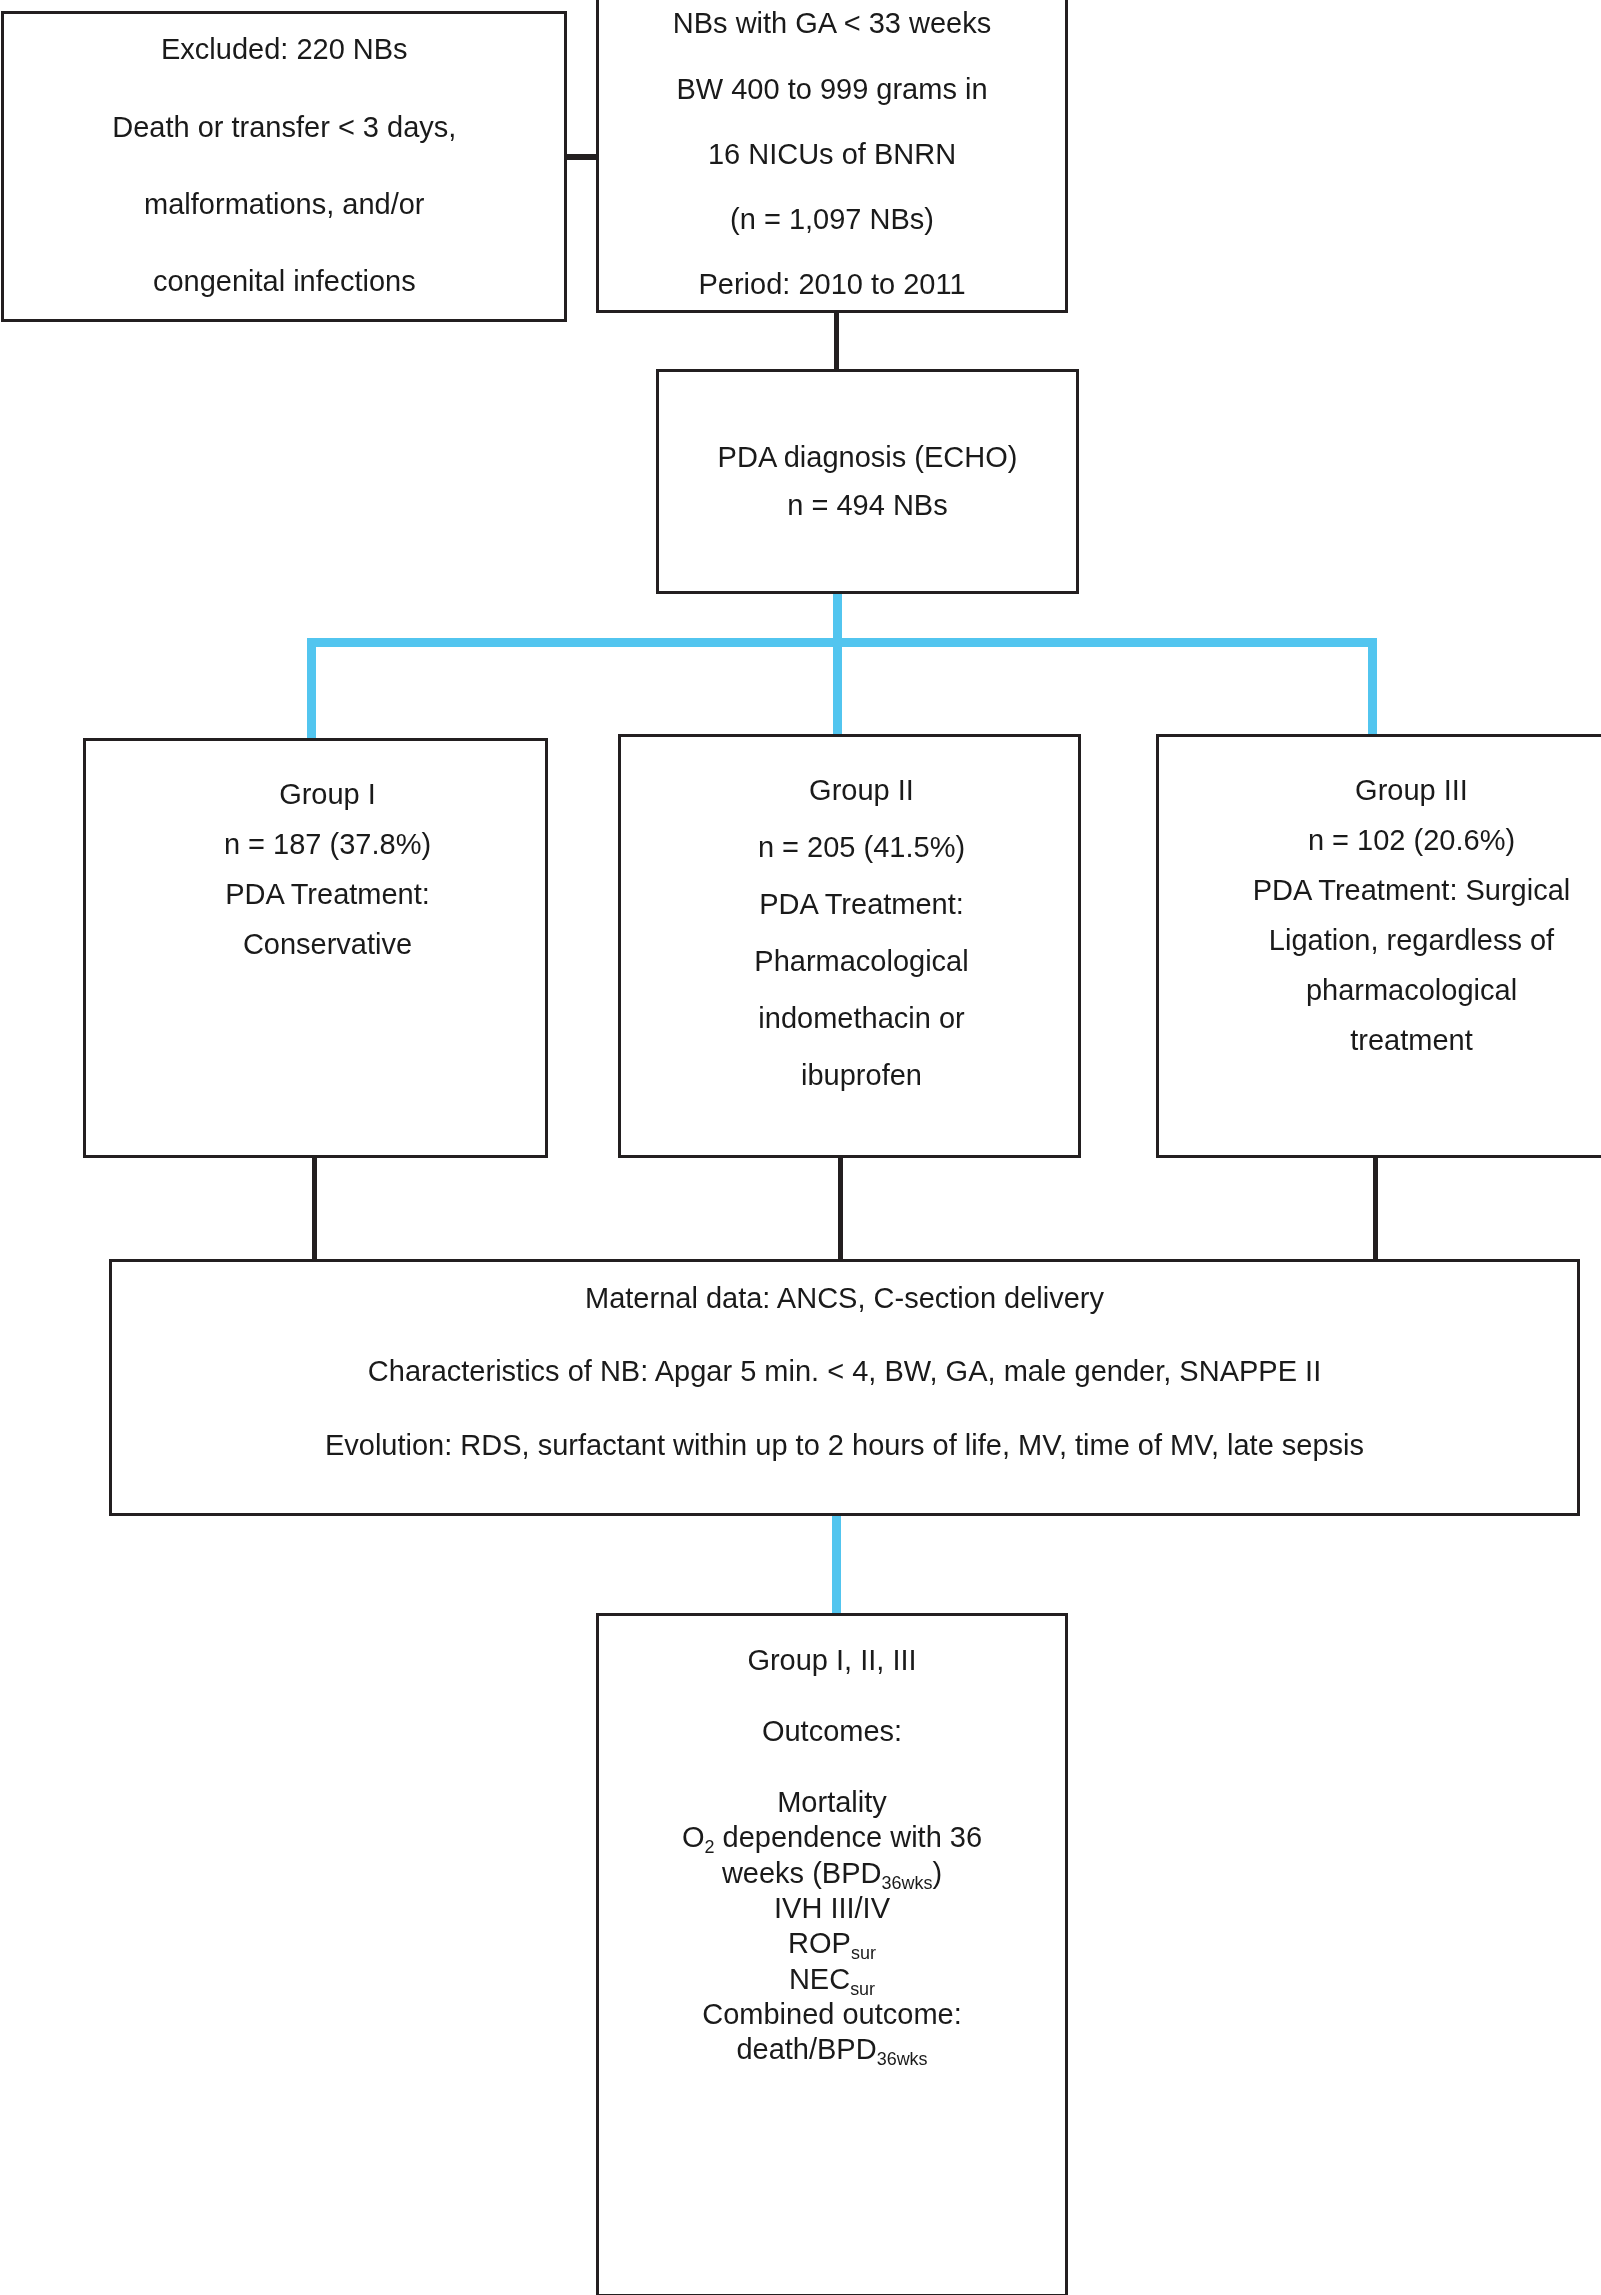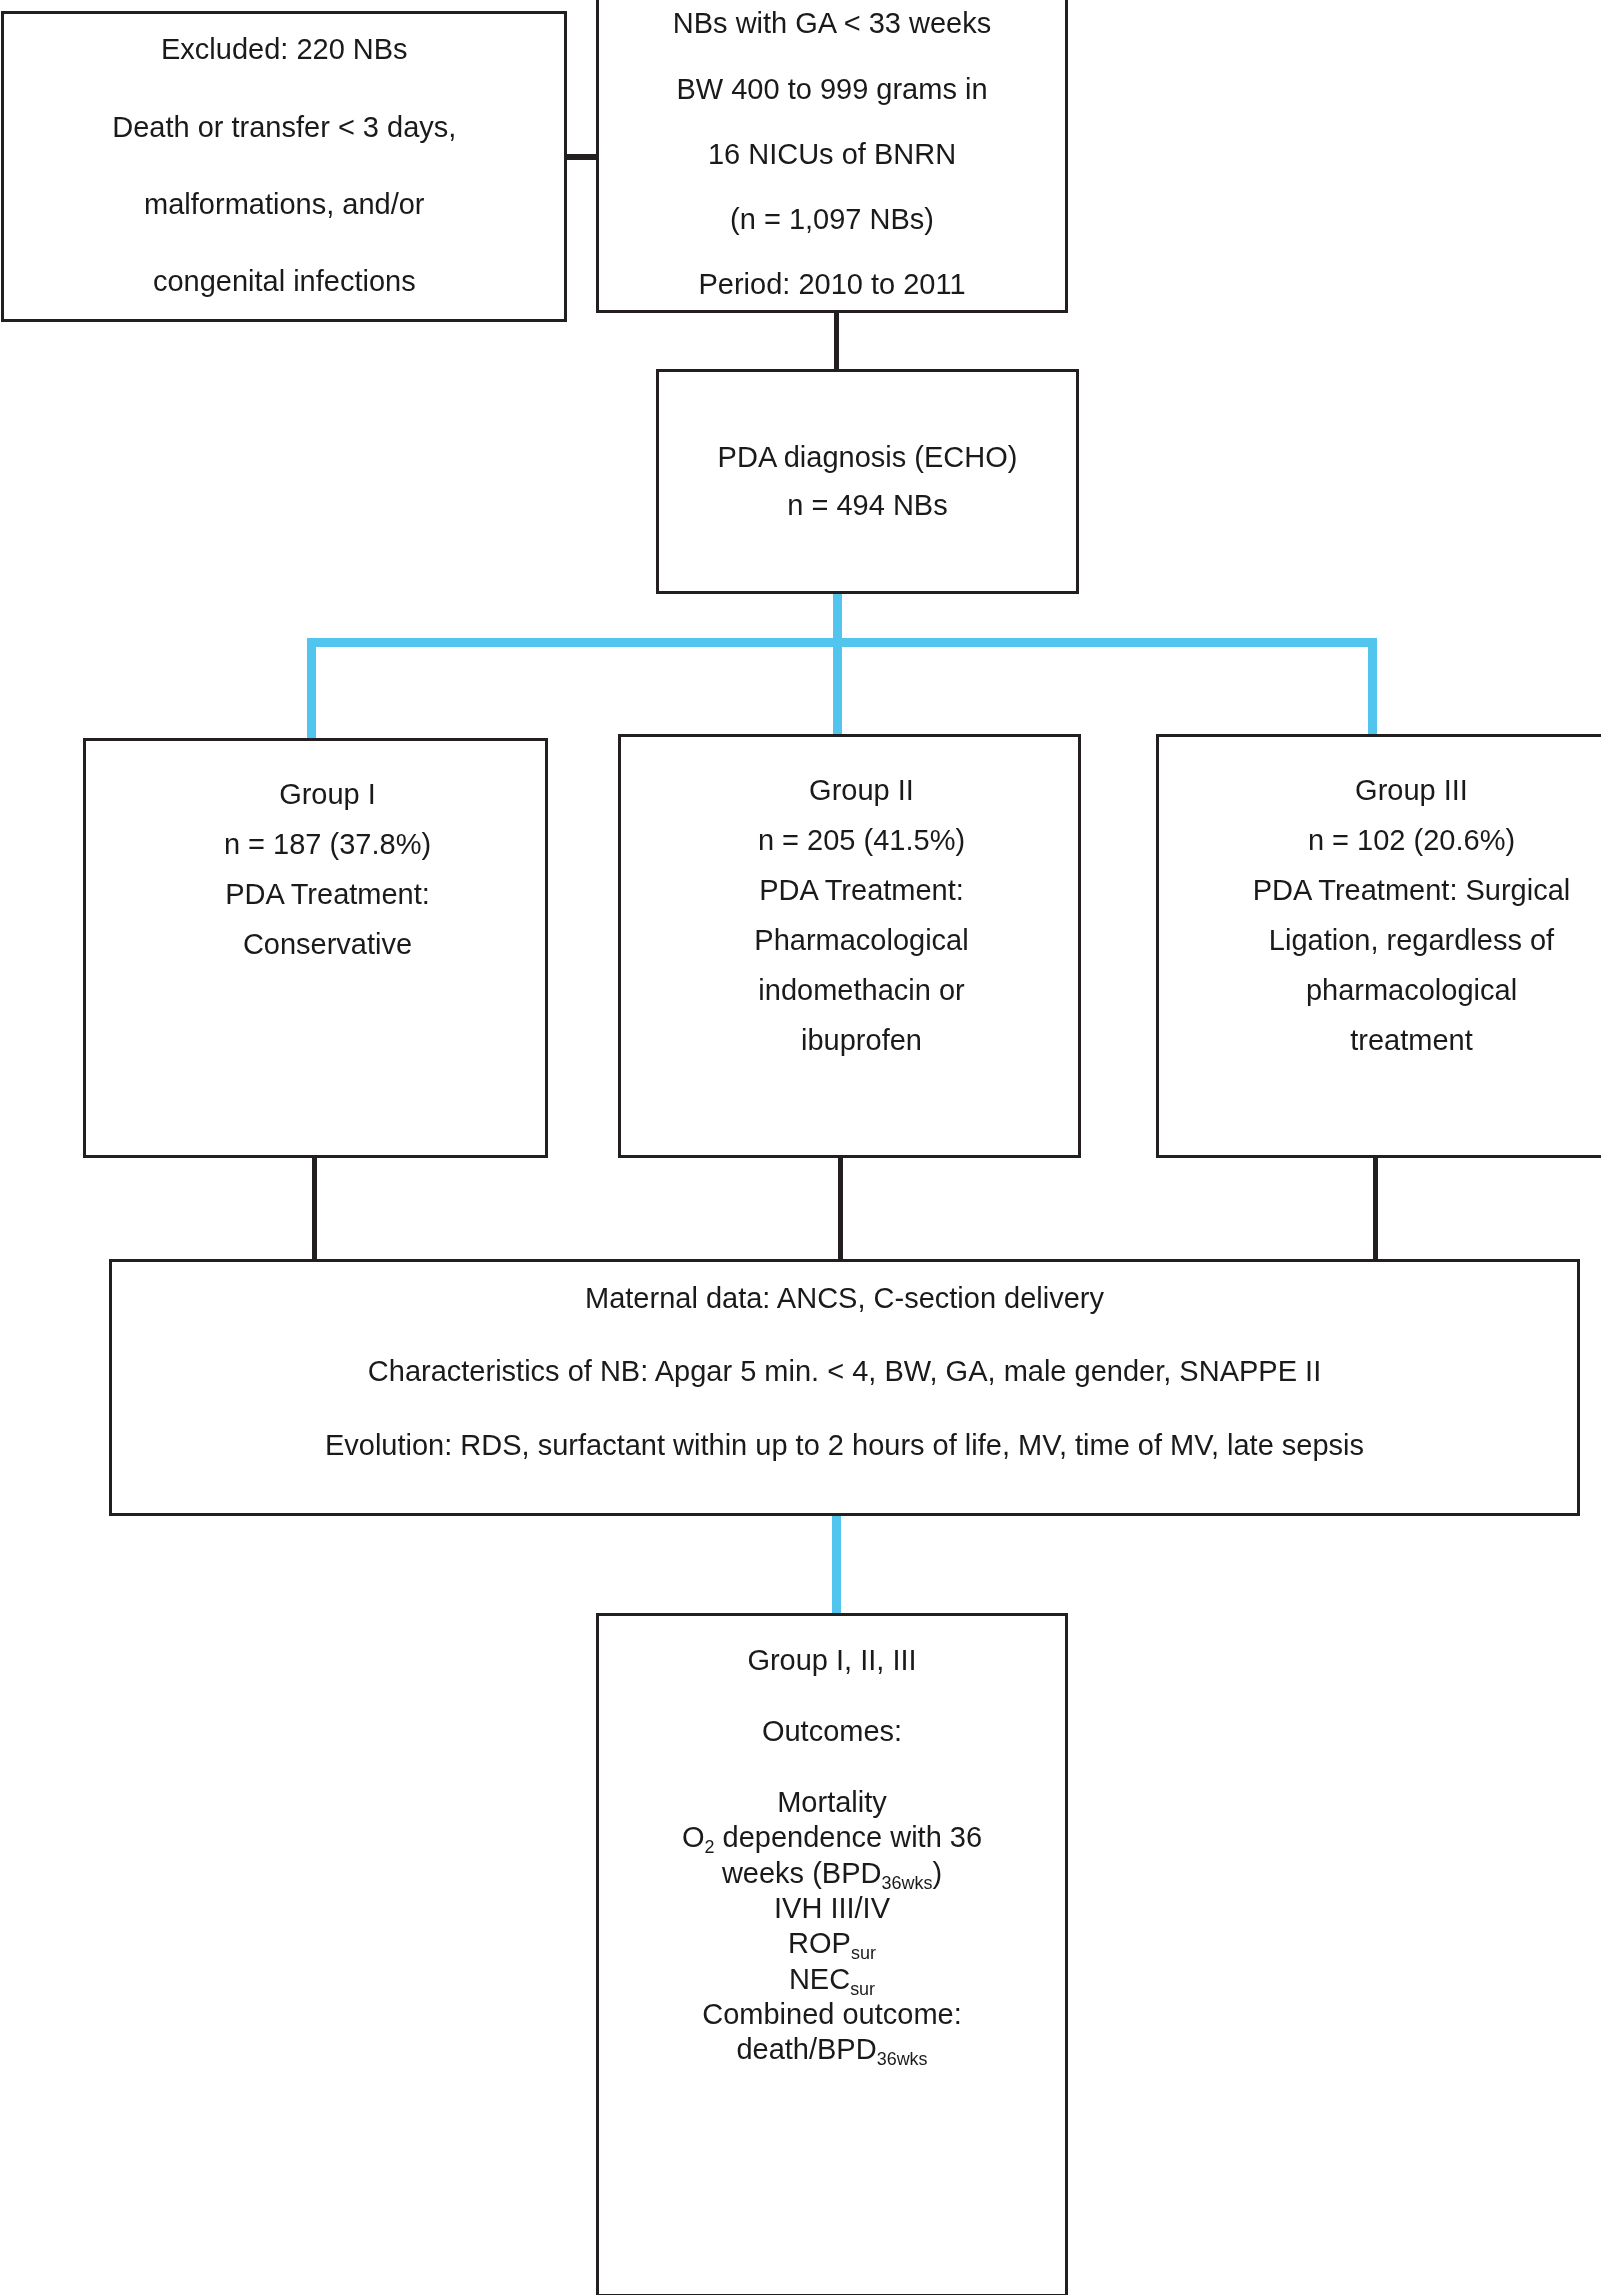--- a/index.html
+++ b/index.html
@@ -48,21 +48,21 @@
 
   
   .conn{position:absolute;background:#231f20;z-index:1;}
   .conn-blue{position:absolute;background:#52c5ef;z-index:2;}
 
   
   #box-excluded{left:1.3px;  top:10.6px;   width:566px;  height:311px; justify-content:center;gap:12px;}
   #box-main    {left:596px;top:-4px;   width:472px;  height:317px; justify-content:center;}
   #box-pda     {left:656px;top:369px;  width:423px;  height:225px; justify-content:center;}
   #box-group1  {left:83px;top:738px; width:465px;  height:420px; justify-content:flex-start; padding-top:29px;}
-  #box-group2  {left:618px;top:734px; width:463px;  height:424px; justify-content:flex-start; padding-top:29px;}
+  #box-group2  {left:618px;top:734px; width:463px;  height:424px; justify-content:flex-start; padding-top:29px;gap:7px;}
   #box-group3  {left:1156px;top:734px;width:487px;  height:424px; justify-content:flex-start; padding-top:29px;}
   #box-maternal{left:109px;top:1259px; width:1471px; height:257px; }
   #box-outcomes{left:596px;top:1613px; width:472px;  height:684px;justify-content:flex-start; padding-top:26.5px;}
 </style>
 </head>
 <body>
 
 <div id="stage">
 
   <div class="conn" style="left:565px; top:154px; width:34px; height:6px;"></div>

